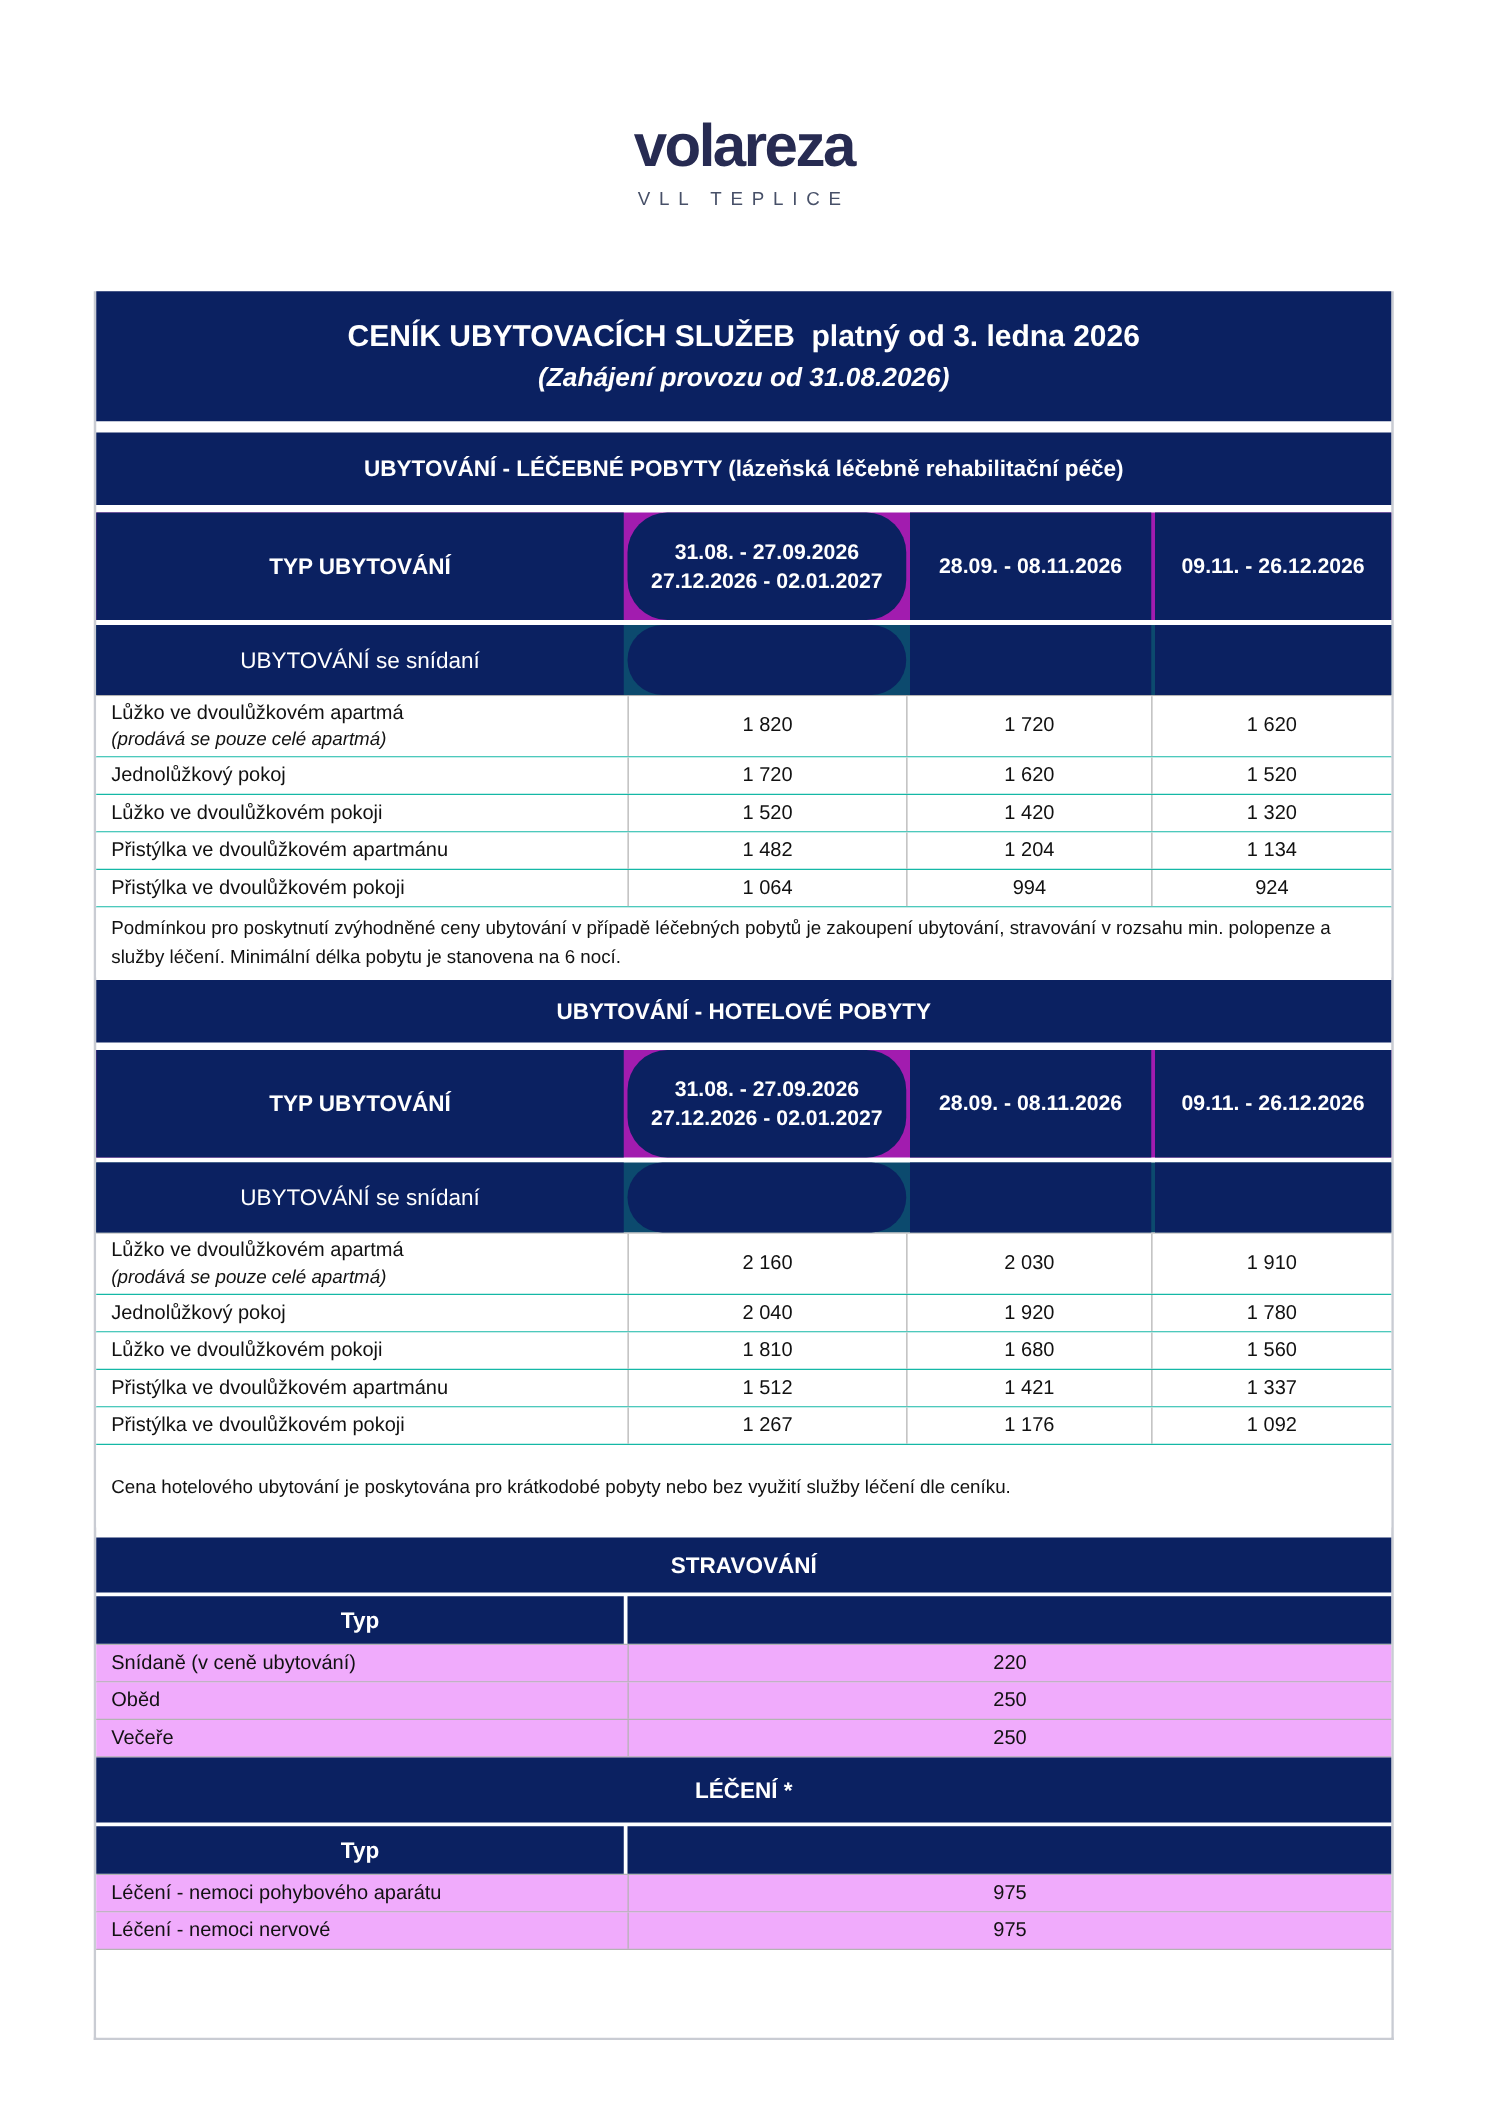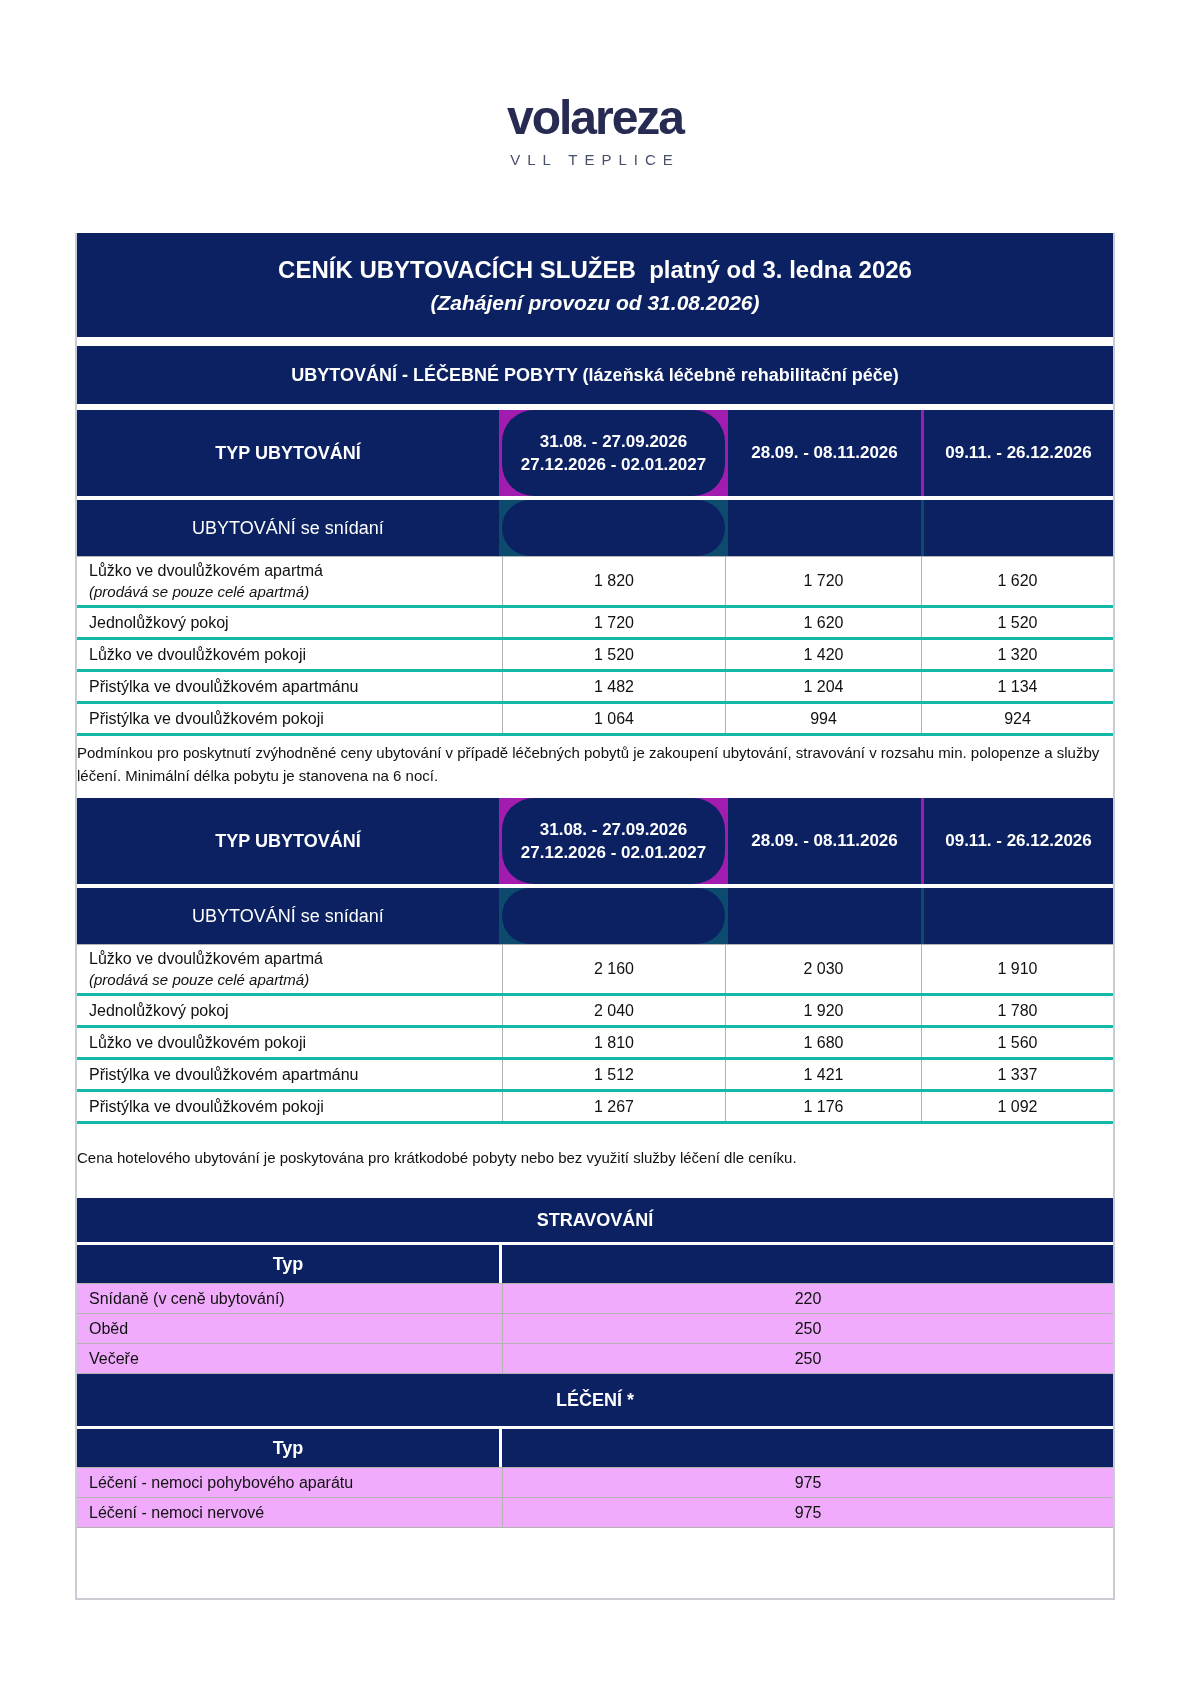--- a/index.html
+++ b/index.html
@@ -34,33 +34,33 @@
   .th-c1{width:422px;font-size:18px;}
   .th-c2{width:223px;font-size:17px;line-height:23px;border-radius:32px;}
   .th-c3{width:193px;font-size:17px;}
   .th-c4{flex:1;font-size:17px;}
 
   .subhead{display:flex;gap:3px;margin-top:4px;background:#0c4a6e;}
   .subhead .cell{height:56px;display:flex;align-items:center;justify-content:center;}
   .subhead .th-c1{font-size:18px;}
 
   .rows{border-top:1px solid #b3b3b3;}
-  .prow{display:flex;border-bottom:3px solid #14b8a6;background:#fff;}
+  .prow{display:flex;border-bottom:1px solid #14b8a6;background:#fff;}
   .prow .lab{width:425px;box-sizing:border-box;padding:3px 6px 3px 12px;
     display:flex;flex-direction:column;justify-content:center;font-size:16px;line-height:21px;}
   .prow .lab .sub{font-style:italic;font-size:15px;}
   .prow .val{display:flex;align-items:center;justify-content:center;font-size:16px;
     border-left:1px solid #b3b3b3;white-space:nowrap;}
   .v2{width:222px;}
   .v3{width:195px;}
   .v4{flex:1;}
   .prow{min-height:29px;}
   .prow.tall{min-height:46px;}
 
-  .note{padding:5px 0;font-size:15px;line-height:23px;display:flex;flex-direction:column;
+  .note{padding:5px 12px;font-size:15px;line-height:23px;display:flex;flex-direction:column;
     justify-content:center;min-height:46px;background:#fff;}
   .note-lg{min-height:56px;}
 
   .simplehead{display:flex;gap:3px;margin-top:3px;background:#fff;}
   .simplehead .cell{height:38px;display:flex;align-items:center;justify-content:center;font-weight:bold;font-size:18px;}
   .sh-c1{width:422px;}
   .sh-c2{flex:1;}
   .srows{border-top:1px solid #b3b3b3;}
   .srow{display:flex;border-bottom:1px solid #b3b3b3;min-height:29px;background:#f0abfc;}
   .srow .lab{width:425px;box-sizing:border-box;padding-left:12px;display:flex;align-items:center;font-size:16px;}
@@ -133,20 +133,21 @@
     <div class="prow">
       <div class="lab">Přistýlka ve dvoulůžkovém pokoji</div>
       <div class="val v2">1 064</div>
       <div class="val v3">994</div>
       <div class="val v4">924</div>
     </div>
   </div>
 
   <div class="note">Podmínkou pro poskytnutí zvýhodněné ceny ubytování v případě léčebných pobytů je zakoupení ubytování, stravování v rozsahu min. polopenze a služby léčení. Minimální délka pobytu je stanovena na 6 nocí.</div>
 
+  <div class="band band-hotelove navy">UBYTOVÁNÍ - HOTELOVÉ POBYTY</div>
 
   <div class="thead">
     <div class="cell th-c1 navy">TYP UBYTOVÁNÍ</div>
     <div class="cell th-c2 navy">
       <div>31.08. - 27.09.2026</div>
       <div>27.12.2026 - 02.01.2027</div>
     </div>
     <div class="cell th-c3 navy">28.09. - 08.11.2026</div>
     <div class="cell th-c4 navy">09.11. - 26.12.2026</div>
   </div>

